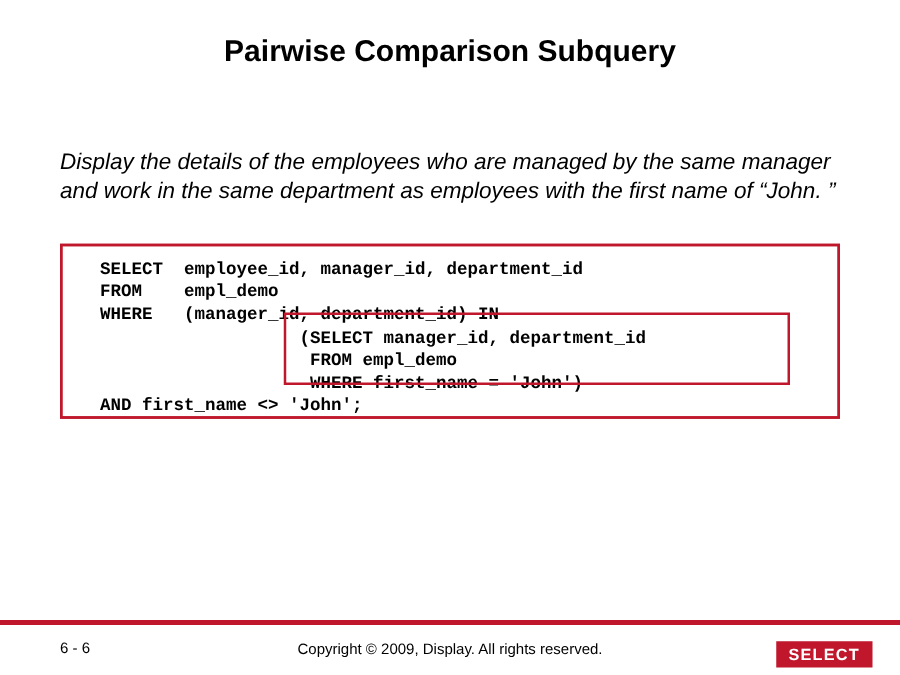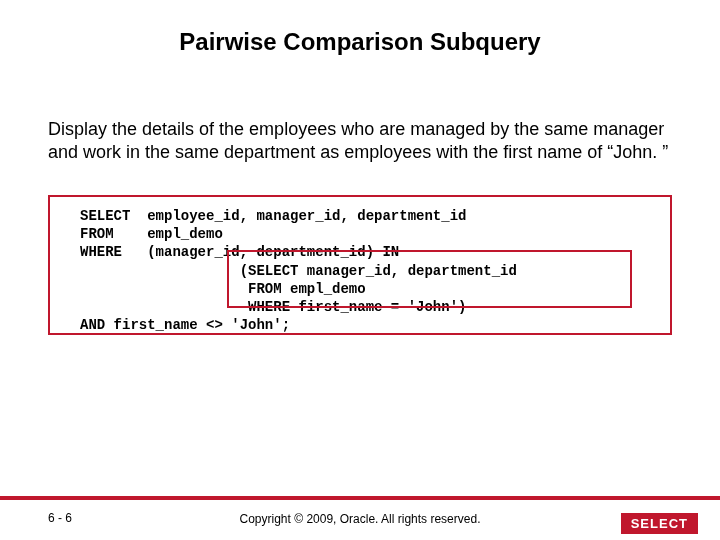--- a/index.html
+++ b/index.html
@@ -1,19 +1,19 @@
 <!DOCTYPE html>
 <html><head>
 <meta charset="utf-8">
 <style>
   * { margin: 0; padding: 0; box-sizing: border-box; }
   html, body { width: 720px; height: 540px; background: #fff; font-family: Arial, Helvetica, sans-serif; }
   .slide { width: 720px; height: 540px; position: relative; }
   .title { text-align: center; font-size: 24px; font-weight: bold; color: #000; padding-top: 28px; }
-  .body-text { position: absolute; top: 118px; left: 48px; width: 624px; font-size: 18px; color: #000; line-height: 1.25; }
+  .body-text { position: absolute; top: 118px; left: 48px; width: 624px; font-size: 18px; color: #000; line-height: 1.25; font-style: italic; }
   .code-box { position: absolute; top: 195px; left: 48px; width: 624px; height: 140px; border: 2px solid #b91c1c; background: #fff; }
   .code { position: absolute; top: 10px; left: 30px; font-family: "Courier New", Courier, monospace; font-size: 14px; font-weight: bold; white-space: pre; color: #000; line-height: 1.3; }
   .hl { position: absolute; border: 2px solid #c0172d; pointer-events: none; }
   .hl-outer { top: 195px; left: 48px; width: 624px; height: 140px; }
   .hl-inner { top: 250px; left: 227px; width: 405px; height: 58px; }
   .footer-bar { position: absolute; bottom: 40px; left: 0; width: 720px; height: 4px; background: #c0172d; }
   .page-num { position: absolute; bottom: 15px; left: 48px; font-size: 12px; color: #000; }
   .copyright { position: absolute; bottom: 14px; width: 720px; text-align: center; font-size: 12px; color: #000; }
   .logo { position: absolute; bottom: 6px; right: 22px; background: #c0172d; color: #fff; font-weight: bold; font-size: 13px; letter-spacing: 1px; padding: 3px 10px; font-family: Arial, Helvetica, sans-serif; }
 </style>
@@ -32,15 +32,15 @@
                     FROM empl_demo
                     WHERE first_name = 'John')
 AND first_name &lt;&gt; 'John';</pre>
   </div>
 
   <div class="hl hl-outer"></div>
   <div class="hl hl-inner"></div>
 
   <div class="footer-bar"></div>
   <div class="page-num">6 - 6</div>
-  <div class="copyright">Copyright © 2009, Oracle. All rights reserved.</div>
+  <div class="copyright">Copyright © 2009, Display. All rights reserved.</div>
   <div class="logo">SELECT</div>
 </div>
 
 </body></html>

